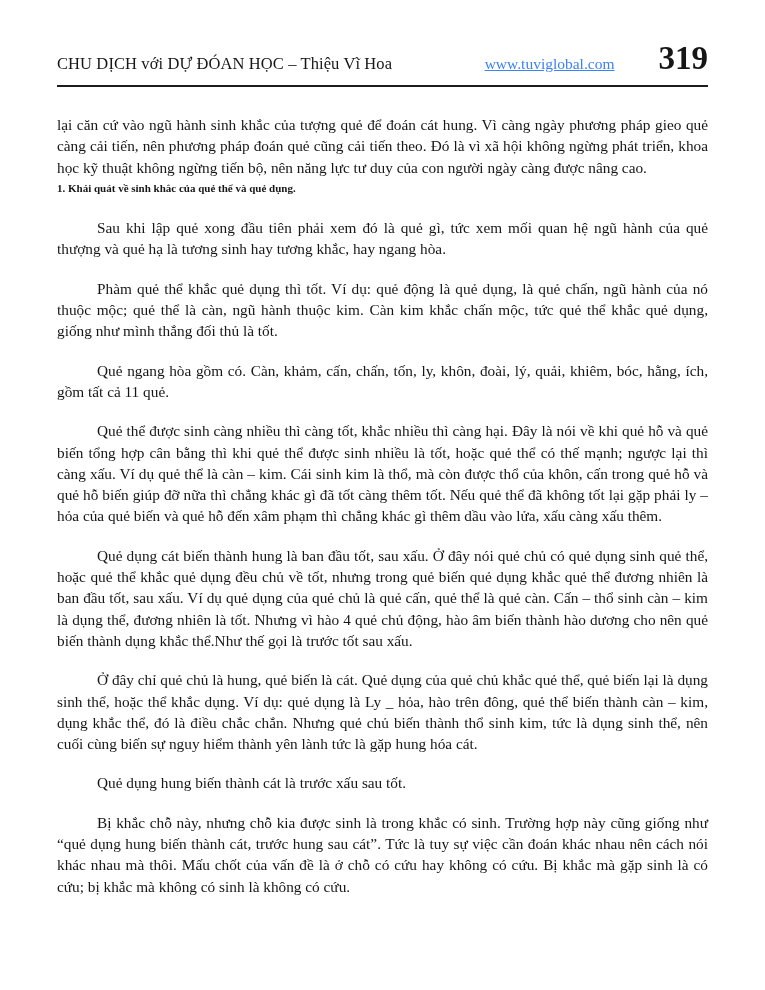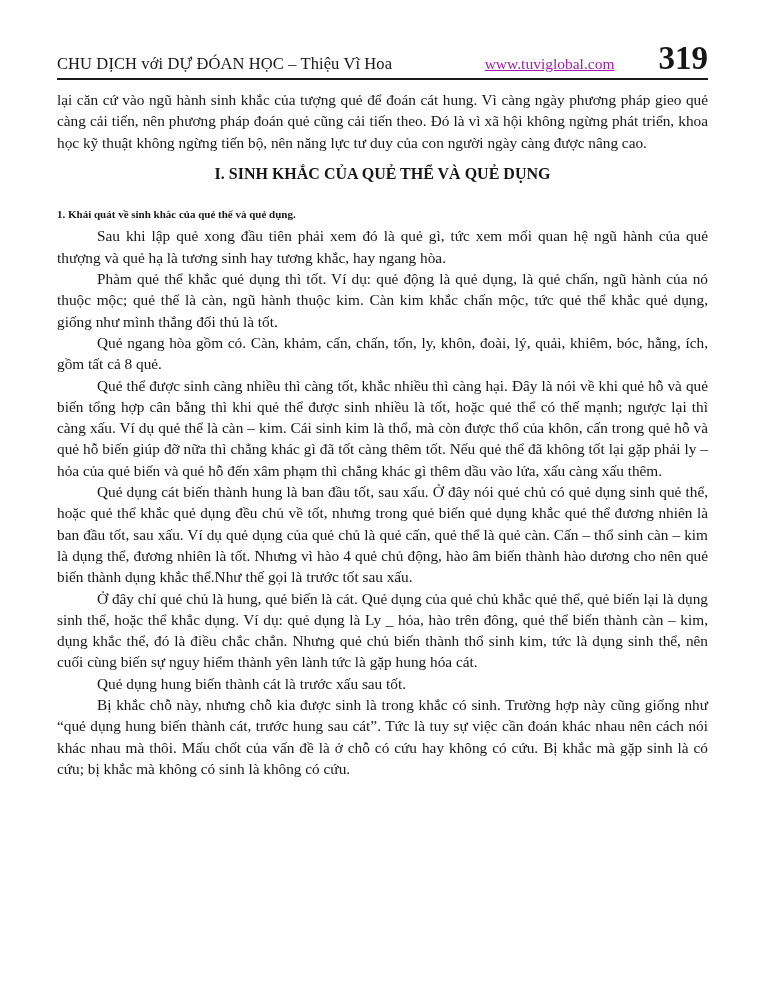--- a/index.html
+++ b/index.html
@@ -11,30 +11,30 @@
   }
   .page {
     width: 765px;
     height: 990px;
     padding: 42px 57px 0 57px;
     background: #ffffff;
   }
   .page-header {
     display: flex;
     align-items: baseline;
-    padding-bottom: 3px;
+    padding-bottom: 10px;
   }
   .book-title {
     font-size: 16.5px;
     white-space: nowrap;
     letter-spacing: 0.1px;
   }
   .site-link {
     font-size: 15.5px;
-    color: #a21caf;
+    color: #3b82f6;
     text-decoration: underline;
     margin-left: auto;
     margin-right: 44px;
     cursor: pointer;
   }
   .page-number {
     font-size: 33px;
     font-weight: bold;
     line-height: 1;
   }
@@ -44,20 +44,21 @@
     height: 0;
   }
   .content {
     padding-top: 9px;
     font-size: 15.3px;
     line-height: 21.3px;
     text-align: justify;
   }
   .content p {
     text-indent: 40px;
+    margin-top: 18px;
   }
   .content p.no-indent {
     text-indent: 0;
   }
   .section-heading {
     text-align: center;
     font-weight: bold;
     font-size: 16px;
     line-height: 21.3px;
     margin: 10px 0 20px 0;
@@ -78,27 +79,26 @@
     <a class="site-link">www.tuviglobal.com</a>
     <span class="page-number">319</span>
   </div>
 
   <hr class="header-divider">
 
   <div class="content">
 
     <p class="no-indent">lại căn cứ vào ngũ hành sinh khắc của tượng quẻ để đoán cát hung. Vì càng ngày phương pháp gieo quẻ càng cải tiến, nên phương pháp đoán quẻ cũng cải tiến theo. Đó là vì xã hội không ngừng phát triển, khoa học kỹ thuật không ngừng tiến bộ, nên năng lực tư duy của con người ngày càng được nâng cao.</p>
 
-    <div class="section-heading">I. SINH  KHẮC CỦA QUẺ THỂ VÀ QUẺ DỤNG</div>
 
     <div class="subsection-heading">1. Khái quát về sinh khắc của quẻ thể và quẻ dụng.</div>
 
     <p>Sau khi lập quẻ xong đầu tiên phải xem đó là quẻ gì, tức xem mối quan hệ ngũ hành của quẻ thượng và quẻ hạ là tương sinh hay tương khắc, hay ngang hòa.</p>
     <p>Phàm quẻ thể khắc quẻ dụng thì tốt. Ví dụ: quẻ động là quẻ dụng, là quẻ chấn, ngũ hành của nó thuộc mộc; quẻ thể là càn, ngũ hành thuộc kim. Càn kim khắc chấn mộc, tức quẻ thể khắc quẻ dụng, giống như mình thắng đối thủ là tốt.</p>
-    <p>Quẻ ngang hòa gồm có. Càn, khảm, cấn, chấn, tốn, ly, khôn, đoài, lý, quải, khiêm, bóc, hằng, ích, gồm tất cả 8 quẻ.</p>
+    <p>Quẻ ngang hòa gồm có. Càn, khảm, cấn, chấn, tốn, ly, khôn, đoài, lý, quải, khiêm, bóc, hằng, ích, gồm tất cả 11 quẻ.</p>
     <p>Quẻ thể được sinh càng nhiều thì càng tốt, khắc nhiều thì càng hại. Đây là nói về khi quẻ hỗ và quẻ biến tổng hợp cân bằng thì khi quẻ thể được sinh nhiều là tốt, hoặc quẻ thể có thế mạnh; ngược lại thì càng xấu. Ví dụ quẻ thể là càn – kim. Cái sinh kim là thổ, mà còn được thổ của khôn, cấn trong quẻ hỗ và quẻ hỗ biến giúp đỡ nữa thì chẳng khác gì đã tốt càng thêm tốt. Nếu quẻ thể đã không tốt lại gặp phải ly – hỏa của quẻ biến và quẻ hỗ đến xâm phạm thì chẳng khác gì thêm dầu vào lửa, xấu càng xấu thêm.</p>
     <p>Quẻ dụng cát biến thành hung là ban đầu tốt, sau xấu. Ở đây nói quẻ chủ có quẻ dụng sinh quẻ thể, hoặc quẻ thể khắc quẻ dụng đều chủ về tốt, nhưng trong quẻ biến quẻ dụng khắc quẻ thể đương nhiên là ban đầu tốt, sau xấu. Ví dụ quẻ dụng của quẻ chủ là quẻ cấn, quẻ thể là quẻ càn. Cấn – thổ sinh càn – kim là dụng thể, đương nhiên là tốt. Nhưng vì hào 4 quẻ chủ động, hào âm biến thành hào dương cho nên quẻ biến thành dụng khắc thể.Như thế gọi là trước tốt sau xấu.</p>
     <p>Ở đây chỉ quẻ chủ là hung, quẻ biến là cát. Quẻ dụng của quẻ chủ khắc quẻ thể, quẻ biến lại là dụng sinh thể, hoặc thể khắc dụng. Ví dụ: quẻ dụng là Ly _ hỏa, hào trên đông, quẻ thể biến thành càn – kim, dụng khắc thể, đó là điều chắc chắn. Nhưng quẻ chủ biến thành thổ sinh kim, tức là dụng sinh thể, nên cuối cùng biến sự nguy hiểm thành yên lành tức là gặp hung hóa cát.</p>
     <p>Quẻ dụng hung biến thành cát là trước xấu sau tốt.</p>
     <p>Bị khắc chỗ này, nhưng chỗ kia được sinh là trong khắc có sinh. Trường hợp này cũng giống như “quẻ dụng hung biến thành cát, trước hung sau cát”. Tức là tuy sự việc cần đoán khác nhau nên cách nói khác nhau mà thôi. Mấu chốt của vấn đề là ở chỗ có cứu hay không có cứu. Bị khắc mà gặp sinh là có cứu; bị khắc mà không có sinh là không có cứu.</p>
 
   </div>
 
 </div>
 

